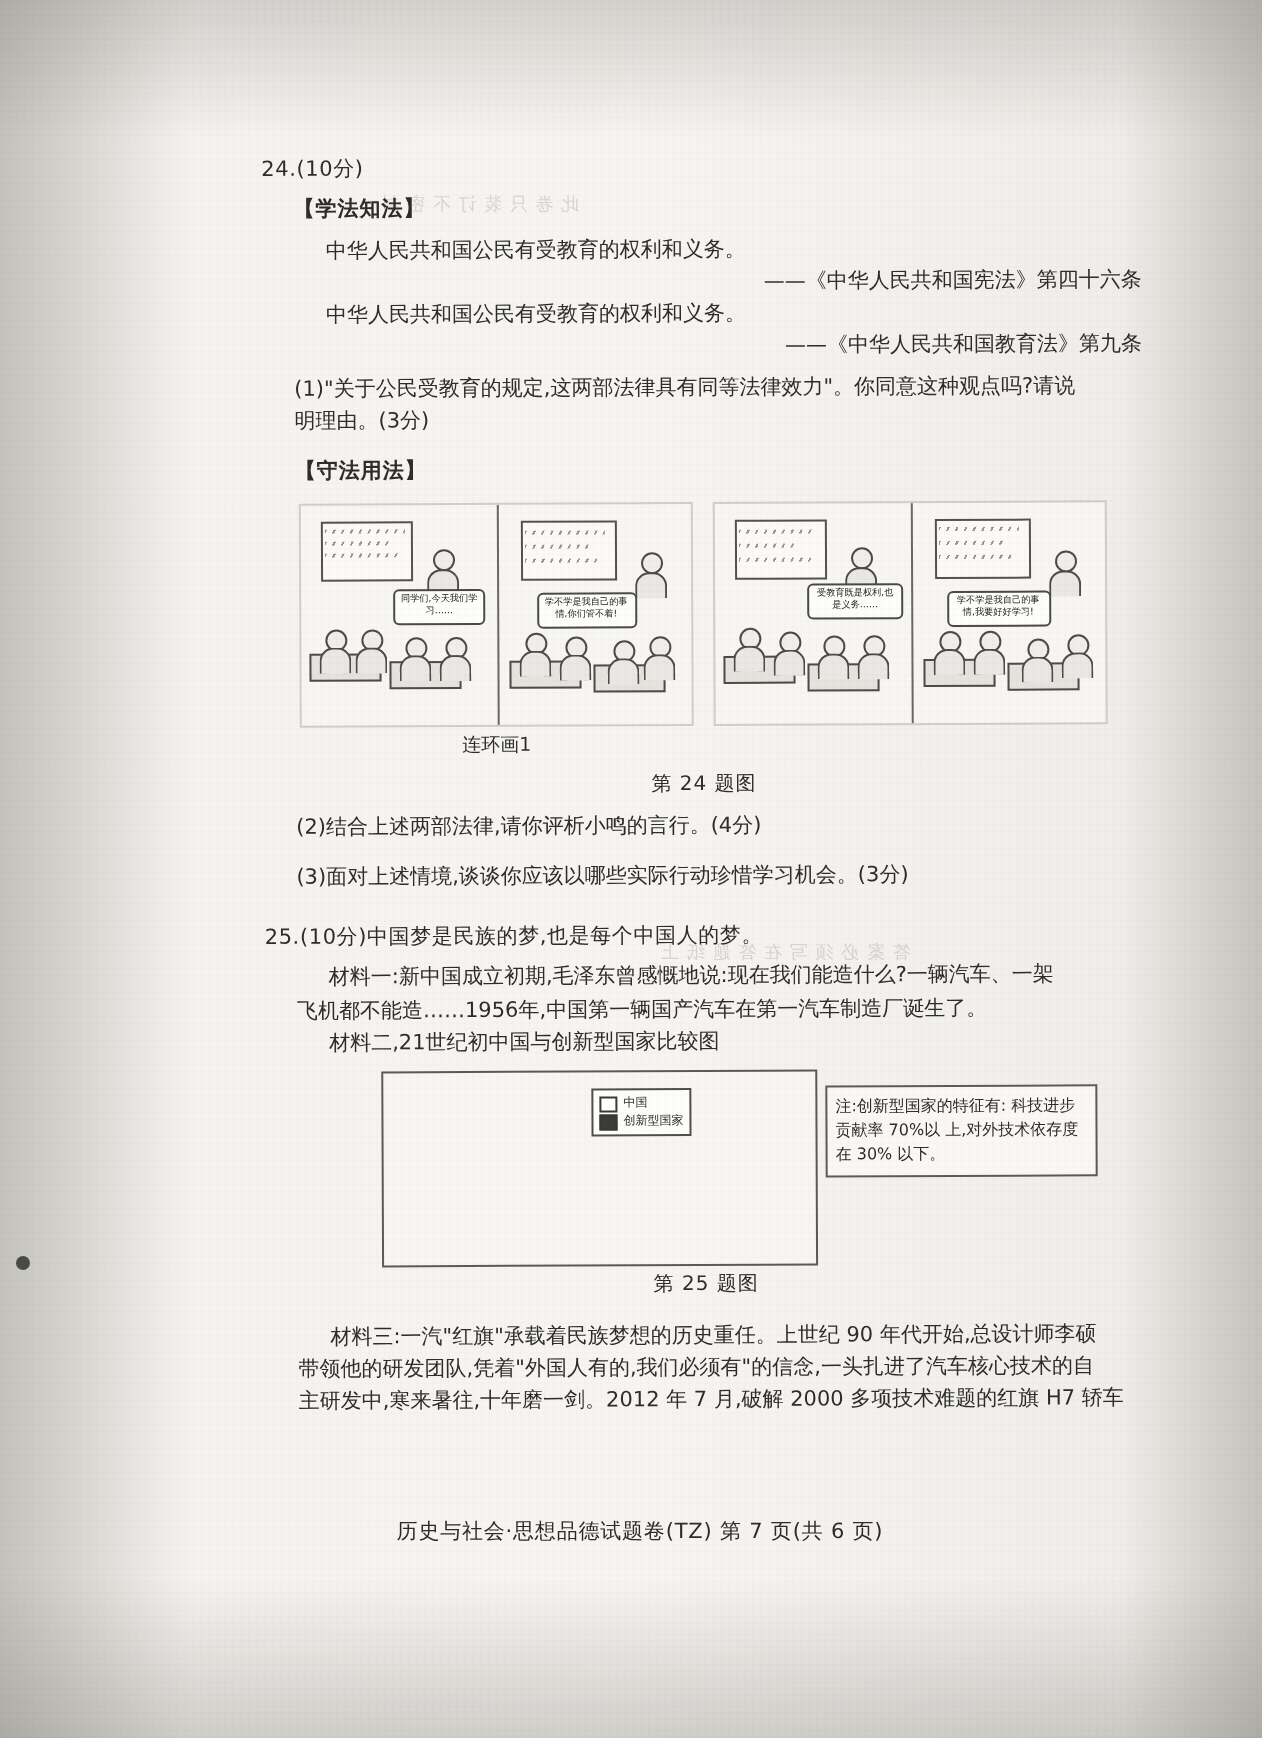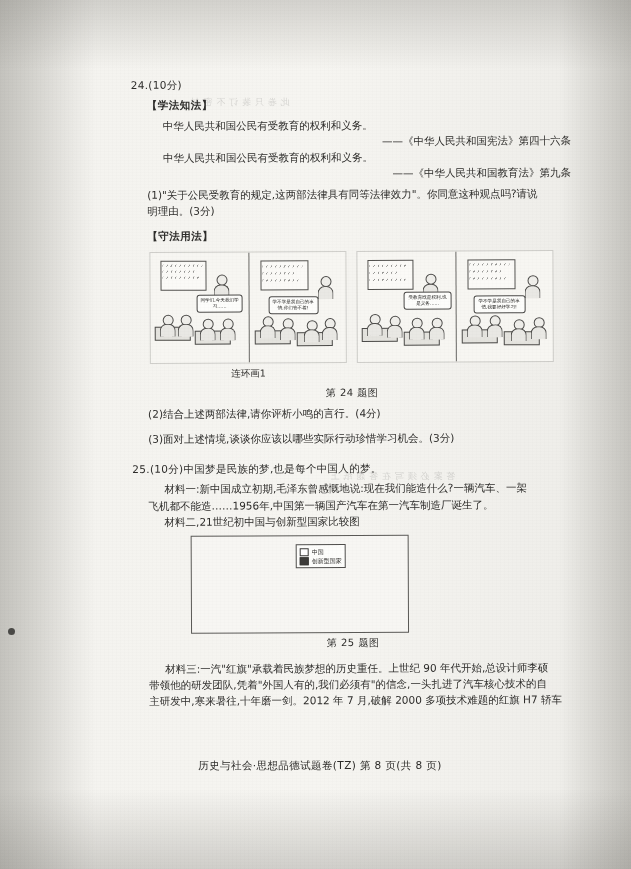--- a/index.html
+++ b/index.html
@@ -409,25 +409,29 @@
             <div class="row">
                 <span class="swatch a"></span>
                 <span>中国</span>
               </div>
             <div class="row">
                 <span class="swatch b"></span>
                 <span>创新型国家</span>
               </div>
           </div>
         </div>
+        <div class="note-box">注:创新型国家的特征有:
+科技进步贡献率 70%以
+上,对外技术依存度在 30%
+以下。</div>
       </div>
 
       <div class="fig-cap">第 25 题图</div>
       <div class="gap-m"></div>
       <div class="ln indent2">材料三:一汽"红旗"承载着民族梦想的历史重任。上世纪 90 年代开始,总设计师李硕</div>
       <div class="ln indent1">带领他的研发团队,凭着"外国人有的,我们必须有"的信念,一头扎进了汽车核心技术的自</div>
       <div class="ln indent1">主研发中,寒来暑往,十年磨一剑。2012 年 7 月,破解 2000 多项技术难题的红旗 H7 轿车</div>
     </div>
   </div>
 
-  <div class="footer">历史与社会·思想品德试题卷(TZ)  第 8 页(共 8 页)</div>
+  <div class="footer">历史与社会·思想品德试题卷(TZ)  第 7 页(共 6 页)</div>
   <div class="scan-noise"></div>
 </div>
 
 </body></html>

